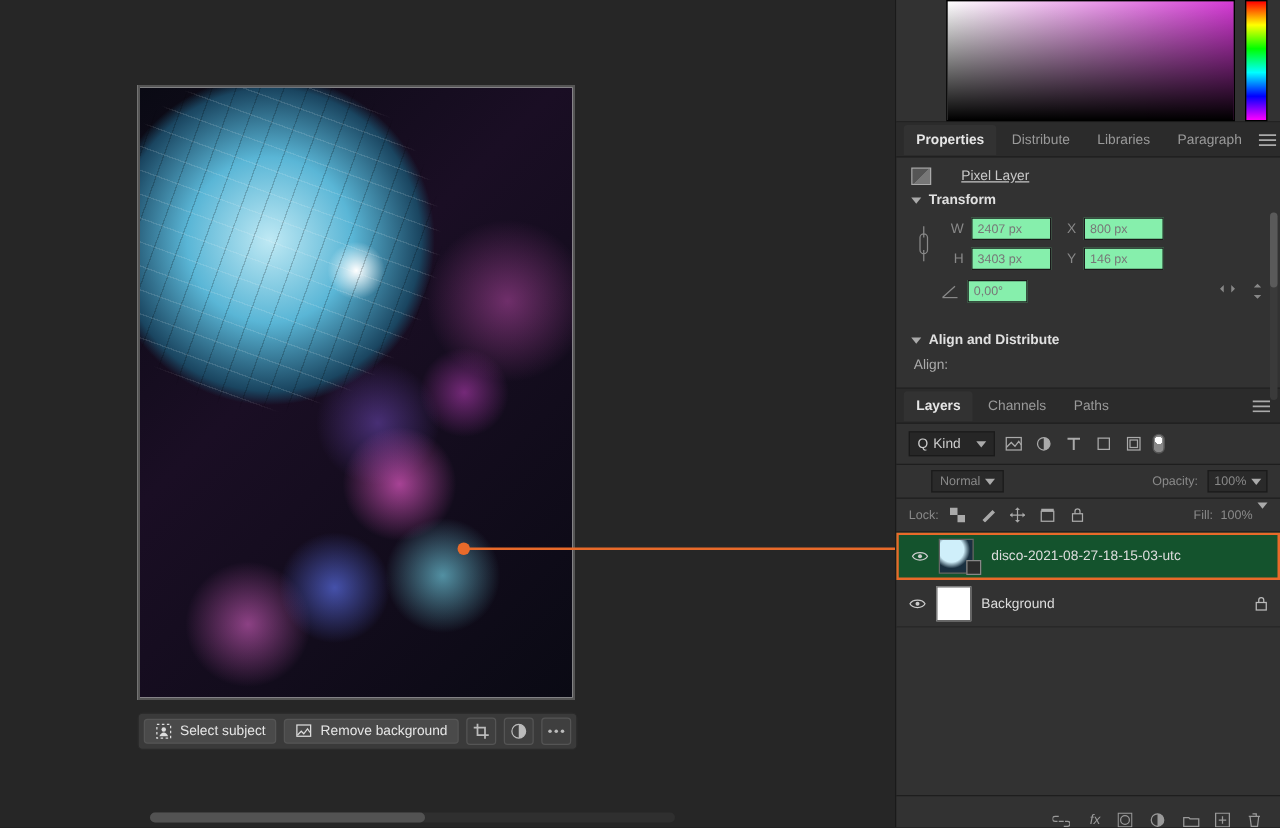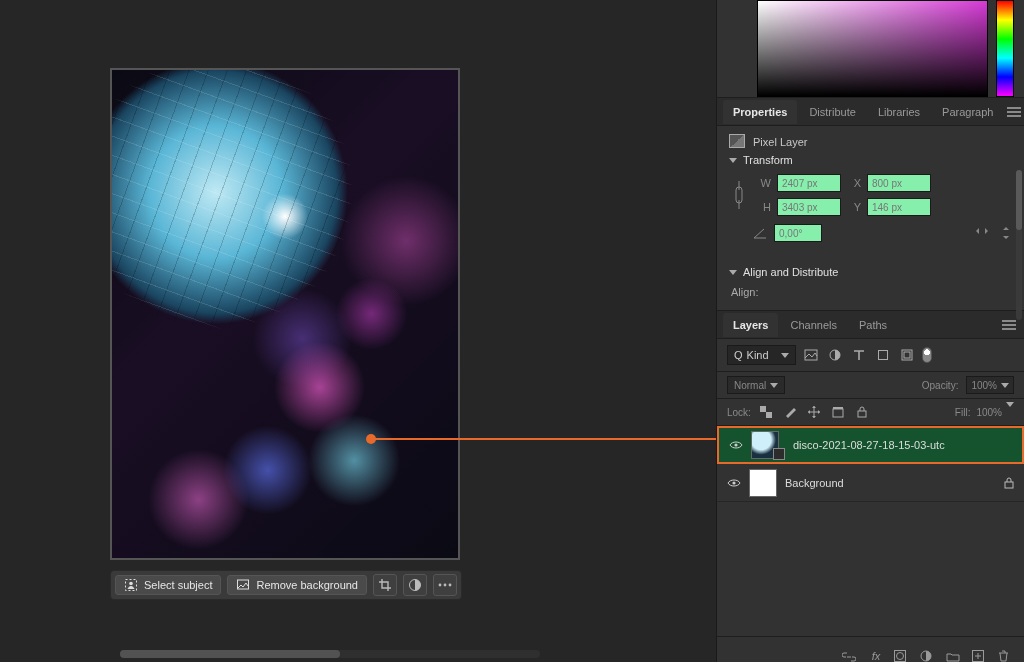--- a/index.html
+++ b/index.html
@@ -140,28 +140,28 @@
   .tab.active { color: #e6e6e6; background: #323232; font-weight: 600; }
   .tabstrip .spacer { flex: 1; }
   .hamburger {
     width: 18px; height: 18px; color: #aaa; cursor: pointer;
     display: flex; align-items: center; justify-content: center;
   }
 
   .panel-body { padding: 8px 12px 10px 12px; border-bottom: 1px solid #1e1e1e; }
 
   
-  .pixel-layer-row { display: flex; align-items: flex-end; gap: 8px; color: #c8c8c8; margin-bottom: 6px; }
+  .pixel-layer-row { display: flex; align-items: center; gap: 24px; color: #c8c8c8; margin-bottom: 6px; text-decoration: underline; }
   .pixel-layer-row .pl-icon {
     width: 16px; height: 14px; border: 1px solid #aaa; background:
       linear-gradient(135deg, #555 0 50%, #777 50% 100%);
   }
 
   .section-head {
-    display: flex; align-items: center; gap: 6px; font-weight: 400; color: #e0e0e0;
+    display: flex; align-items: center; gap: 6px; font-weight: 700; color: #e0e0e0;
     margin: 6px 0 8px 0; cursor: pointer;
   }
   .caret-down {
     width: 0; height: 0; border-left: 4px solid transparent; border-right: 4px solid transparent;
     border-top: 5px solid #aaa;
   }
 
   .dim-grid {
     display: grid; grid-template-columns: 18px 14px 64px 14px 64px; gap: 6px 6px;
     align-items: center; margin-left: 4px;
@@ -200,21 +200,21 @@
     background: radial-gradient(circle at 50% 30%, #fff 0 3px, #888 3px 100%);
     border: 1px solid #555;
   }
 
   .blend-row {
     display: flex; align-items: center; gap: 8px; padding: 4px 10px;
     color: #8a8a8a; border-bottom: 1px solid #1e1e1e; font-size: 10px;
   }
   .blend-row .select {
     height: 18px; background: #2a2a2a; border: 1px solid #1a1a1a; color: #888;
-    padding: 0 6px; display: flex; align-items: center; gap: 4px;
+    padding: 0 6px; display: flex; align-items: center; gap: 4px; margin-left: 18px;
   }
   .blend-row .pct-box { height: 18px; background: #2a2a2a; border: 1px solid #1a1a1a; color: #888; padding: 0 4px; display: flex; align-items: center; }
   .lock-row {
     display: flex; align-items: center; gap: 6px; padding: 4px 10px;
     color: #8a8a8a; border-bottom: 1px solid #1e1e1e; font-size: 10px;
   }
 
   .layer-list { flex: 1; overflow: hidden; }
   .layer-row {
     display: flex; align-items: center; gap: 8px; height: 38px;

